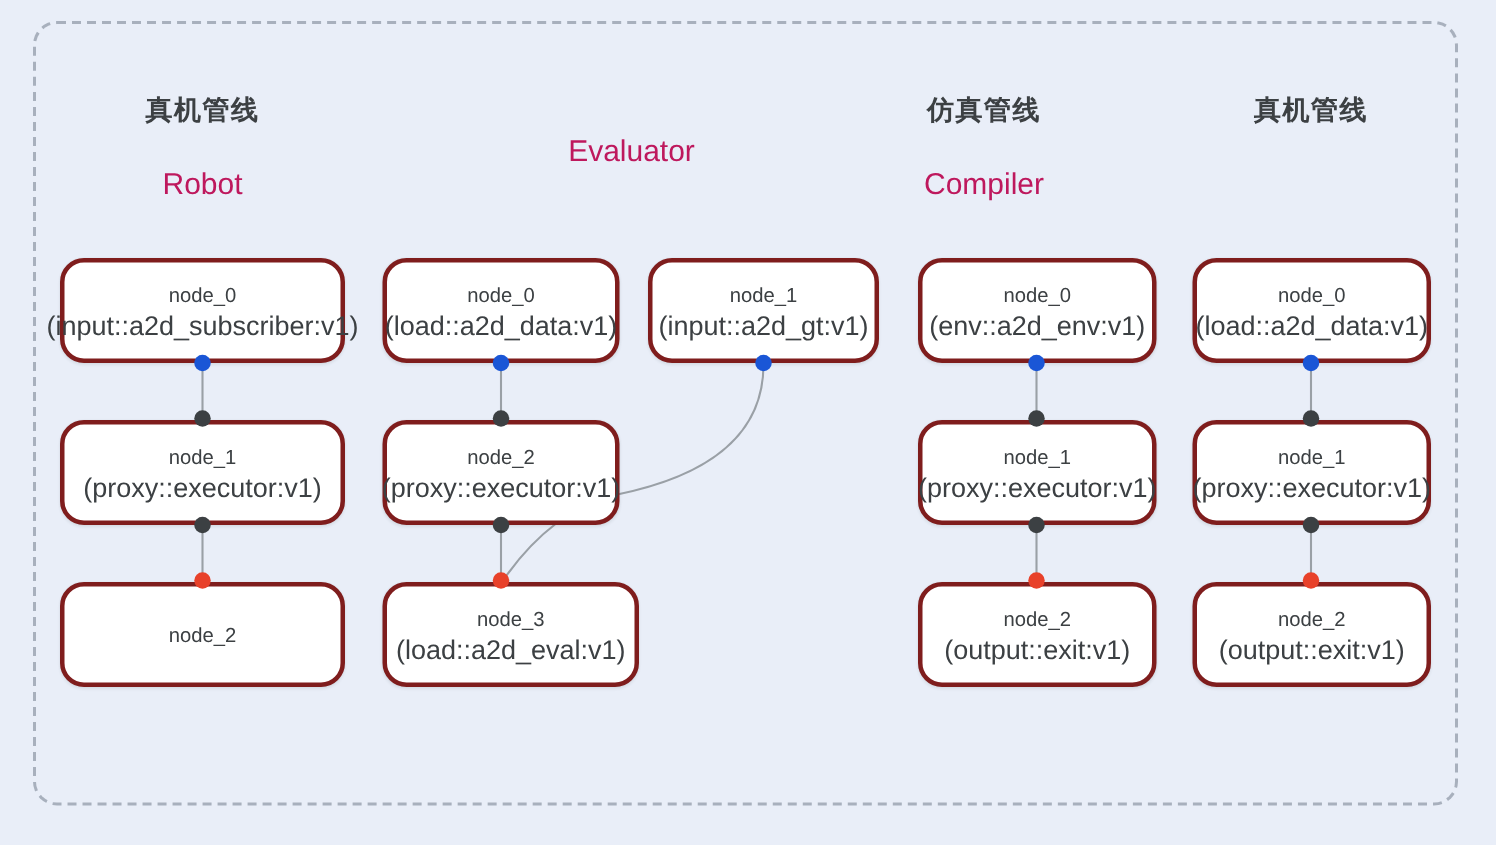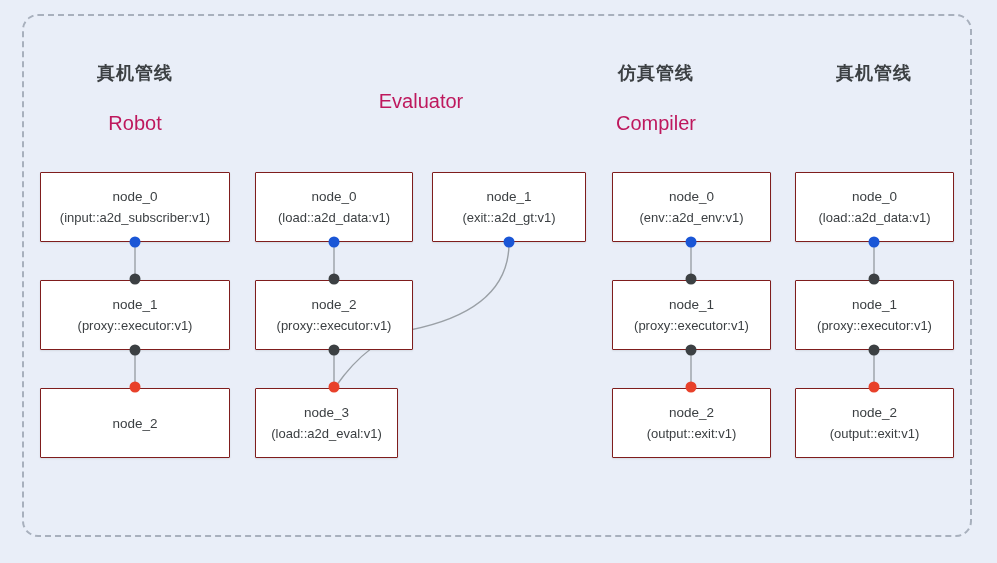--- a/index.html
+++ b/index.html
@@ -57,37 +57,37 @@
     color: #be185d;
     line-height: 24px;
     white-space: nowrap;
   }
 
   
   .node-box {
     position: absolute;
     box-sizing: border-box;
     background: #ffffff;
-    border: 1px solid #7f1d1d;
-    border-radius: 1px;
+    border: 3px solid #7f1d1d;
+    border-radius: 16px;
     box-shadow: 0 1px 2px rgba(60,64,67,0.10), 0 0 1px rgba(60,64,67,0.06);
     display: flex;
     flex-direction: column;
     align-items: center;
     justify-content: center;
     z-index: 3;
   }
   .node-name {
     font-size: 13.5px;
     color: #3c4043;
     line-height: 19px;
     white-space: nowrap;
   }
   .node-kind {
-    font-size: 13px;
+    font-size: 18px;
     color: #3c4043;
     line-height: 19px;
     white-space: nowrap;
     margin-top: 2px;
   }
 
   
   #edges {
     position: absolute;
     left: 0; top: 0;
@@ -171,27 +171,27 @@
   <div class="node-box" style="left:40px; top:388px; width:190px; height:70px;">
     <div class="node-name">node_2</div>
   </div>
 
   <div class="node-box" style="left:255px; top:172px; width:158px; height:70px;">
     <div class="node-name">node_0</div>
     <div class="node-kind">(load::a2d_data:v1)</div>
   </div>
   <div class="node-box" style="left:432px; top:172px; width:154px; height:70px;">
     <div class="node-name">node_1</div>
-    <div class="node-kind">(exit::a2d_gt:v1)</div>
+    <div class="node-kind">(input::a2d_gt:v1)</div>
   </div>
   <div class="node-box" style="left:255px; top:280px; width:158px; height:70px;">
     <div class="node-name">node_2</div>
     <div class="node-kind">(proxy::executor:v1)</div>
   </div>
-  <div class="node-box" style="left:255px; top:388px; width:143px; height:70px;">
+  <div class="node-box" style="left:255px; top:388px; width:171px; height:70px;">
     <div class="node-name">node_3</div>
     <div class="node-kind">(load::a2d_eval:v1)</div>
   </div>
 
   <div class="node-box" style="left:612px; top:172px; width:159px; height:70px;">
     <div class="node-name">node_0</div>
     <div class="node-kind">(env::a2d_env:v1)</div>
   </div>
   <div class="node-box" style="left:612px; top:280px; width:159px; height:70px;">
     <div class="node-name">node_1</div>

